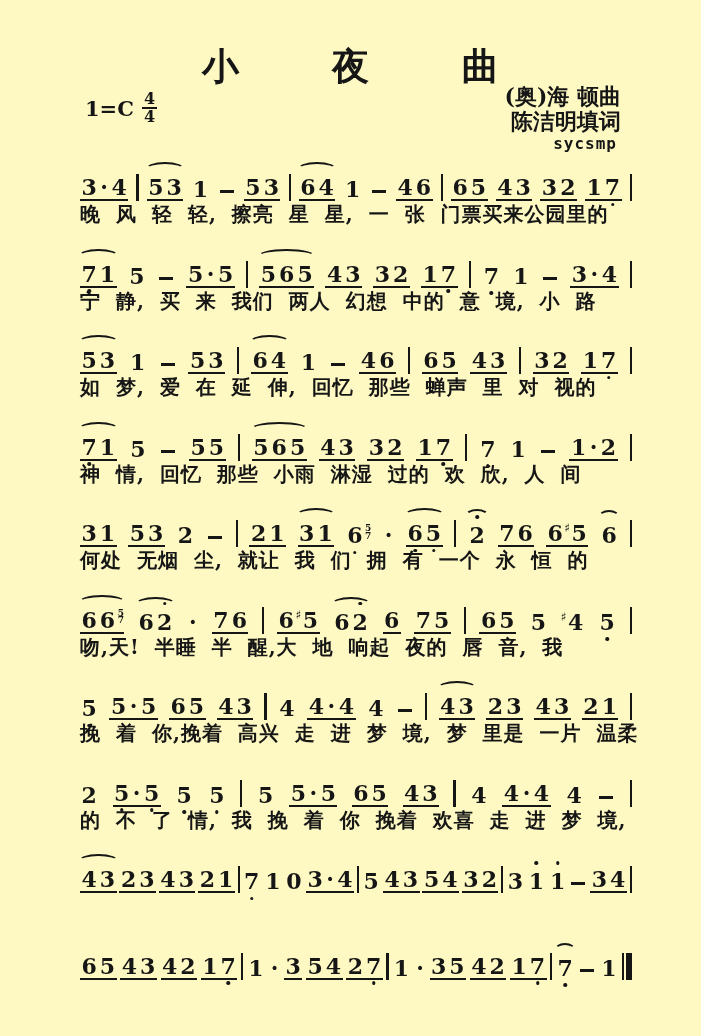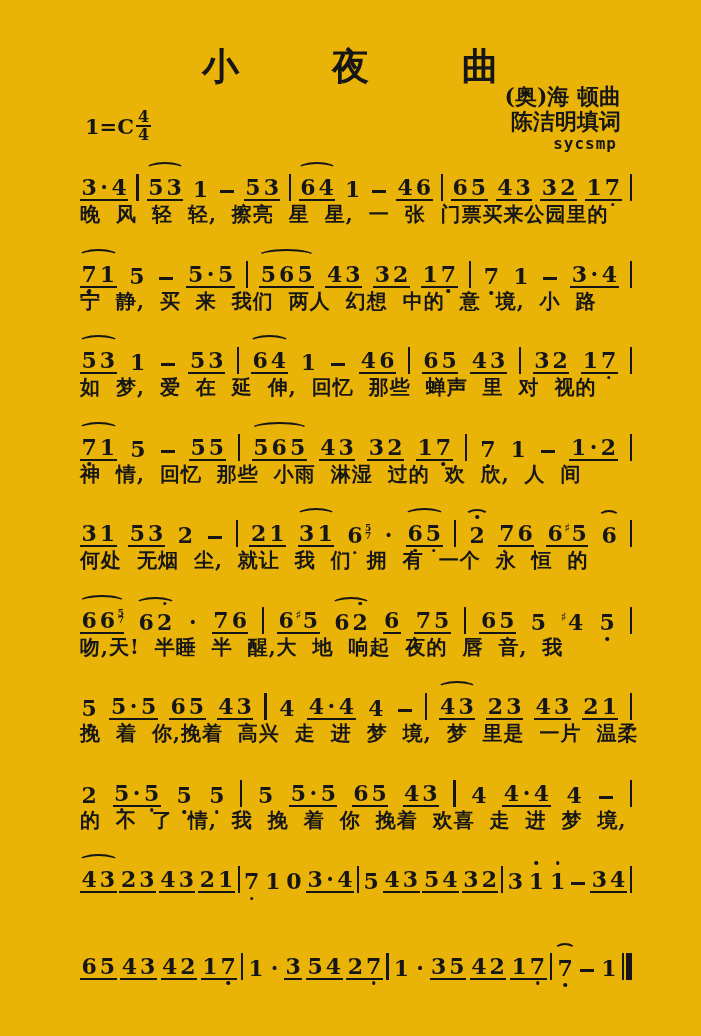--- a/index.html
+++ b/index.html
@@ -1,40 +1,40 @@
 <!DOCTYPE html>
 <html><head>
 <meta charset="utf-8">
 <style>
   html,body{margin:0;padding:0;}
   body{
     width:701px;height:1036px;background:#fdfdfc;overflow:hidden;
     font-family:"DejaVu Serif","Liberation Serif",serif;color:#161616;
     position:relative;
   }
-  .page{position:absolute;inset:0;background:#eab308;}
+  .page{position:absolute;inset:0;background:#fef9c3;}
 
   
   .title{
     position:absolute;top:42px;left:0;width:100%;text-align:center;
     font-size:37px;font-weight:700;letter-spacing:40px;padding-left:40px;
     box-sizing:border-box;white-space:nowrap;
   }
   .credits{
     position:absolute;top:84px;right:80px;text-align:right;
     font-size:22px;font-weight:700;line-height:25px;white-space:nowrap;
   }
   .watermark{
     position:absolute;top:134px;right:84px;text-align:right;
     font-family:"DejaVu Sans Mono","Liberation Mono",monospace;
     font-size:16px;font-weight:700;letter-spacing:1px;
   }
   .keysig{
-    position:absolute;top:110px;left:85px;
-    font-size:21px;font-weight:700;display:flex;align-items:center;gap:2px;
+    position:absolute;top:92px;left:85px;
+    font-size:21px;font-weight:700;display:flex;align-items:center;gap:8px;
   }
   .frac{display:inline-flex;flex-direction:column;align-items:center;font-size:16px;line-height:14px;}
   .frac .num{border-bottom:2px solid #161616;padding:0 2px 1px 2px;}
   .frac .den{padding-top:1px;}
 
   
   .score{position:absolute;top:157px;left:80px;width:552px;}
   .sys{height:86.5px;}
   .notes{
     display:flex;justify-content:space-between;align-items:flex-end;

